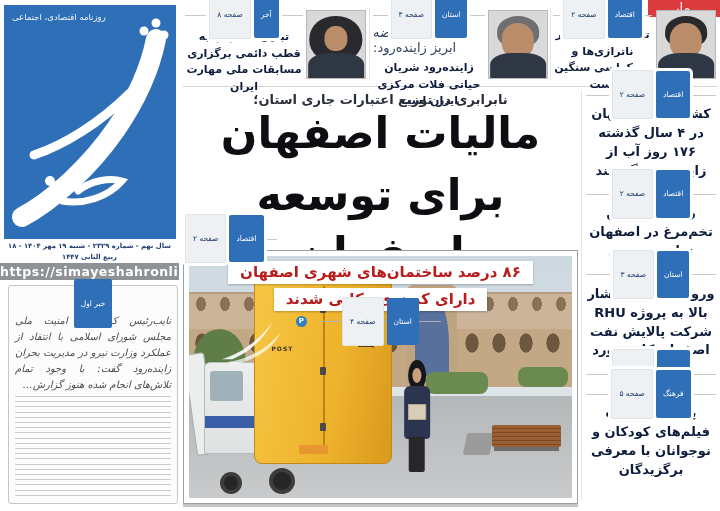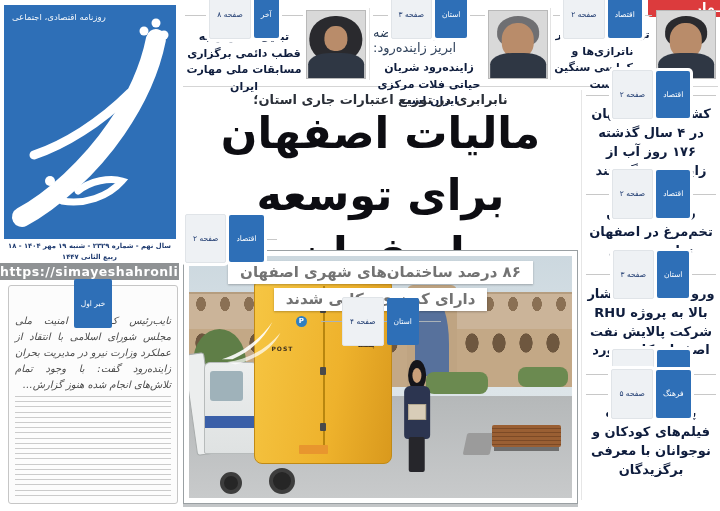--- a/index.html
+++ b/index.html
@@ -46,21 +46,21 @@
   
   .lead-kicker{font-weight:bold;color:#2a2f38;font-size:13px;text-align:center;direction:rtl;}
   .lead-line{font-weight:bold;color:var(--ink);font-size:43px;line-height:1.35;text-align:center;direction:rtl;letter-spacing:-.5px;}
 
   
   .rc{left:586px;top:88px;width:130px;}
   .rc-item{margin-bottom:7px;}
   .rc-title{font-weight:bold;color:var(--navy);font-size:13px;line-height:1.45;text-align:center;direction:rtl;margin-top:4px;}
 
   
-  .ribbon{left:648px;top:0;width:72px;height:17px;background:#dc3b3d;color:#fff;font-weight:bold;font-size:13px;line-height:16px;direction:rtl;overflow:hidden;border-radius:0 0 0 3px;}
+  .ribbon{left:648px;top:0;width:72px;height:17px;background:#dc3b3d;color:#fff;font-weight:normal;font-size:13px;line-height:16px;text-align:center;direction:rtl;overflow:hidden;border-radius:0 0 0 3px;}
 
   
   .photo-frame{left:183px;top:250px;width:395px;height:254px;background:#fff;border:1px solid #9aa0a3;padding:5px;box-shadow:0 3px 0 #c3c6c8;}
   .photo{position:relative;width:100%;height:100%;background:linear-gradient(#ccd8df,#dde5e9 55%,#d6dcdf);overflow:hidden;}
   .arcade-top{position:absolute;left:0;right:0;top:15%;height:15%;background-color:#cbb499;background-image:radial-gradient(8px 12px at 12px 10px,#8a7054 58%,rgba(0,0,0,0) 62%);background-size:24px 100%;background-repeat:repeat-x;border-top:2px solid #b59d7f;}
   .arcade-bottom{position:absolute;left:0;right:0;top:30%;height:24%;background-color:#c3a886;background-image:radial-gradient(11px 16px at 13px 14px,#6e573f 58%,rgba(0,0,0,0) 62%);background-size:27px 100%;background-repeat:repeat-x;}
   .gate{position:absolute;left:57%;top:12%;width:13%;height:42%;background:#bfa482;border-radius:6px 6px 0 0;}
   .gate::after{content:"";position:absolute;left:16%;top:10%;width:68%;height:80%;background:#57719c;border-radius:50% 50% 0 0/60% 60% 0 0;}
   .ground{position:absolute;left:0;right:0;bottom:0;height:42%;background:linear-gradient(#b5b8b9,#c8cacb);}
   .tree{position:absolute;background:#53723f;border-radius:50%;}
@@ -83,21 +83,21 @@
   .cab .glass{position:absolute;left:8%;top:8%;width:60%;height:34%;background:#9fb2ba;border-radius:3px;}
   .door-open{position:absolute;left:0.2%;top:40%;width:5.5%;height:42%;background:#eceeee;border:1px solid #a9adad;transform:rotate(-8deg);border-radius:3px;}
   
   .woman{position:absolute;left:55.5%;top:43%;width:8%;height:48%;}
   .woman .scarf{position:absolute;left:50%;top:0;width:58%;height:26%;transform:translateX(-50%);background:#15151a;border-radius:50% 50% 46% 46%;}
   .woman .face{position:absolute;left:50%;top:7%;width:30%;height:13%;transform:translateX(-50%);background:#caa07a;border-radius:50%;}
   .woman .torso{position:absolute;left:50%;top:22%;width:84%;height:46%;transform:translateX(-50%);background:#2c3550;border-radius:6px 6px 4px 4px;}
   .woman .parcel{position:absolute;left:50%;top:38%;width:58%;height:14%;transform:translateX(-50%);background:#d8cdb8;border:1px solid #b3a88f;}
   .woman .legs{position:absolute;left:50%;top:66%;width:54%;height:30%;transform:translateX(-50%);background:#26262b;border-radius:2px;}
   .overlay{position:absolute;left:0;right:0;top:2%;text-align:center;}
-  .strip{display:inline-block;background:#fff;color:#737373;font-weight:bold;font-size:15px;line-height:1.4;padding:1px 12px;direction:rtl;box-shadow:0 1px 2px rgba(0,0,0,.25);}
+  .strip{display:inline-block;background:#fff;color:#b91c1c;font-weight:bold;font-size:15px;line-height:1.4;padding:1px 12px;direction:rtl;box-shadow:0 1px 2px rgba(0,0,0,.25);}
   .overlay .tagrow{width:120px;margin:4px auto 0;}
   .overlay .tagrow::before{border-color:#aab2b8;}
   .overlay .tag{box-shadow:none;}
 
   
   .report{left:8px;top:285px;width:170px;height:219px;border:1px solid #c6c6c6;border-radius:3px;background:#fcfcfc;padding:5px 6px;}
   .report .tagwrap{text-align:center;margin-bottom:3px;}
   .report .tag{box-shadow:none;}
   .report-title{font-weight:bold;color:var(--navy);font-size:9.5px;line-height:1.55;text-align:center;direction:rtl;border-bottom:1px solid #dcdcdc;padding-bottom:4px;margin-bottom:4px;}
   .report-body{font-size:10px;line-height:1.6;color:#4c4c4c;text-align:justify;direction:rtl;font-style:italic;}

